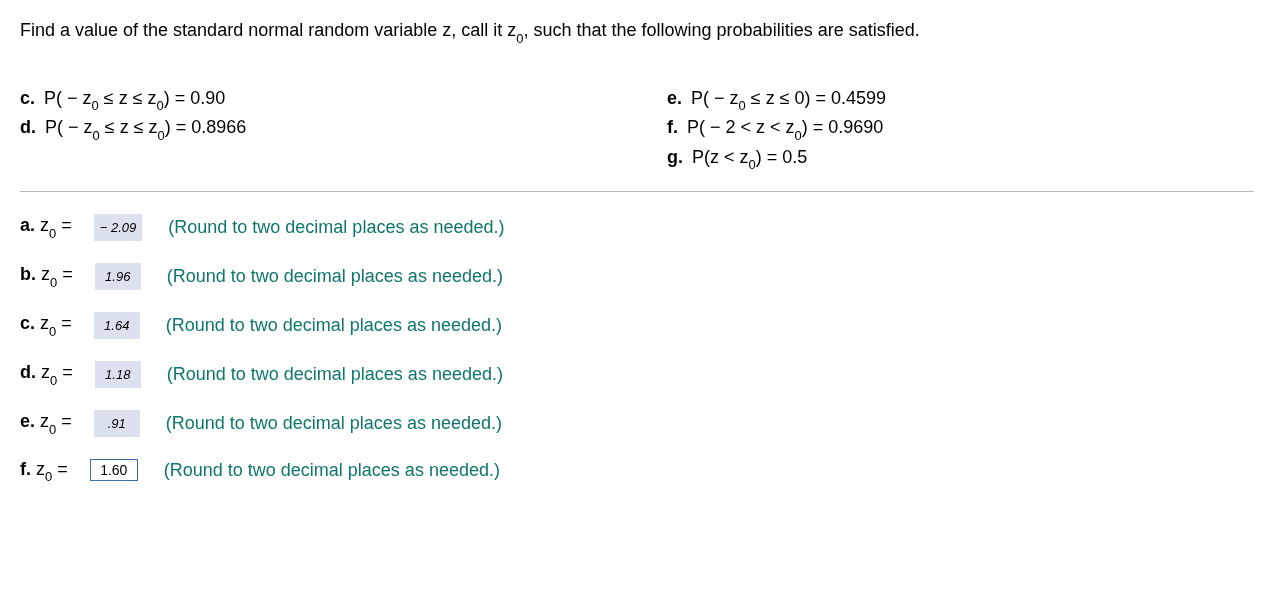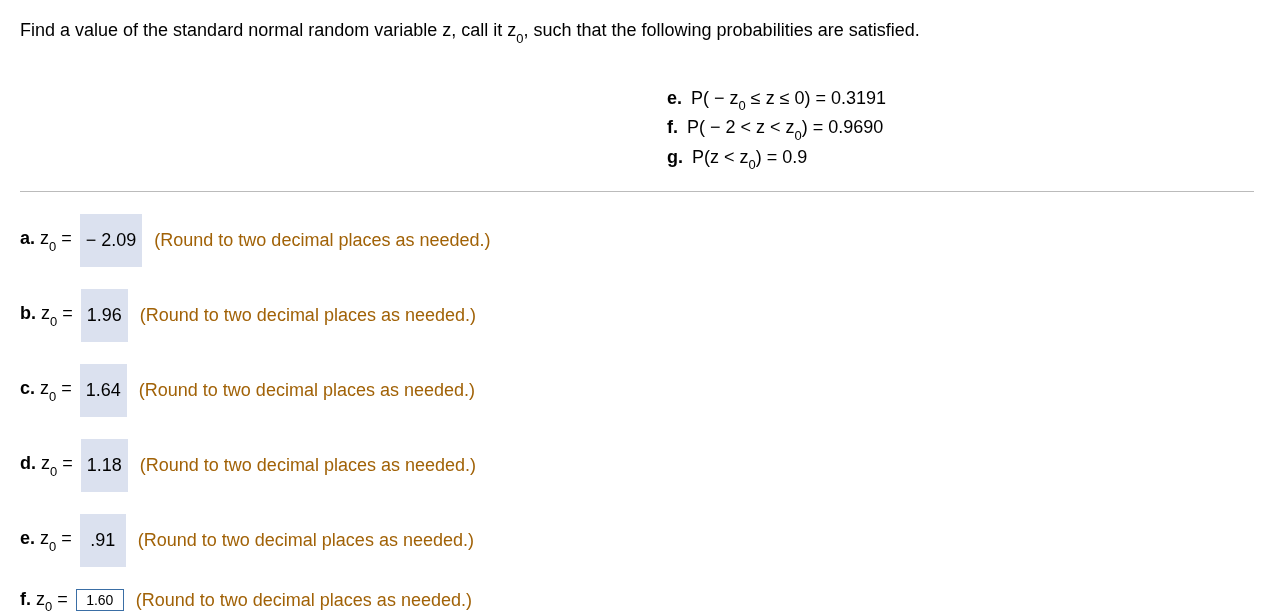--- a/index.html
+++ b/index.html
@@ -18,64 +18,73 @@
     display: flex;
     gap: 60px;
     border-bottom: 1px solid #bbb;
     padding-bottom: 14px;
     margin-bottom: 18px;
   }
   .col { flex: 1 1 0; }
   .pline { margin: 6px 0; white-space: nowrap; }
   .pline b { font-weight: bold; margin-right: 4px; }
   .answers { }
-  .aline { margin: 22px 0; display: flex; align-items: center; flex-wrap: wrap; gap: 8px; }
+  .aline { margin: 22px 0; display: flex; align-items: center; flex-wrap: wrap; gap: 22px; }
   .aline b { font-weight: bold; }
   .val-filled {
     background: #dbe1ef;
-    padding: 16px 6px;
-    font-size: 18px;
+    padding: 6px 6px;
+    font-size: 13px;
     min-width: 34px;
     display: inline-block;
     text-align: center;
+    font-style: italic;
   }
   .val-active {
     border: 1px solid #3a6ea5;
     padding: 2px 6px;
     font-size: 14px;
     min-width: 34px;
     display: inline-block;
     text-align: center;
     background: #fff;
   }
-  .hint { color: #a16207; margin-left: 4px; }
+  .hint { color: #0f766e; margin-left: 4px; }
   .nowrap { white-space: nowrap; }
 </style>
 </head>
 <body>
 
 <div class="intro">
   <span>Find a value of the standard normal random variable z, call it z</span><span class="sub">0</span><span>, such that the following probabilities are satisfied.</span>
 </div>
 
 <div class="problems">
   <div class="col">
+    <div class="pline">
+      <b>c.</b>
+      <span><span>P( − z</span><span class="sub">0</span><span> ≤ z ≤ z</span><span class="sub">0</span><span>) = 0.90</span></span>
+    </div>
+    <div class="pline">
+      <b>d.</b>
+      <span><span>P( − z</span><span class="sub">0</span><span> ≤ z ≤ z</span><span class="sub">0</span><span>) = 0.8966</span></span>
+    </div>
   </div>
   <div class="col">
     <div class="pline">
       <b>e.</b>
-      <span><span>P( − z</span><span class="sub">0</span><span> ≤ z ≤ 0) = 0.3191</span></span>
+      <span><span>P( − z</span><span class="sub">0</span><span> ≤ z ≤ 0) = 0.4599</span></span>
     </div>
     <div class="pline">
       <b>f.</b>
       <span><span>P( − 2 &lt; z &lt; z</span><span class="sub">0</span><span>) = 0.9690</span></span>
     </div>
     <div class="pline">
       <b>g.</b>
-      <span><span>P(z &lt; z</span><span class="sub">0</span><span>) = 0.9</span></span>
+      <span><span>P(z &lt; z</span><span class="sub">0</span><span>) = 0.5</span></span>
     </div>
   </div>
 </div>
 
 <div class="answers">
 
   <div class="aline">
     <span class="nowrap"><b>a.</b>
     <span>z</span><span class="sub">0</span><span> = </span></span>
     <span class="val-filled"> − 2.09</span>

